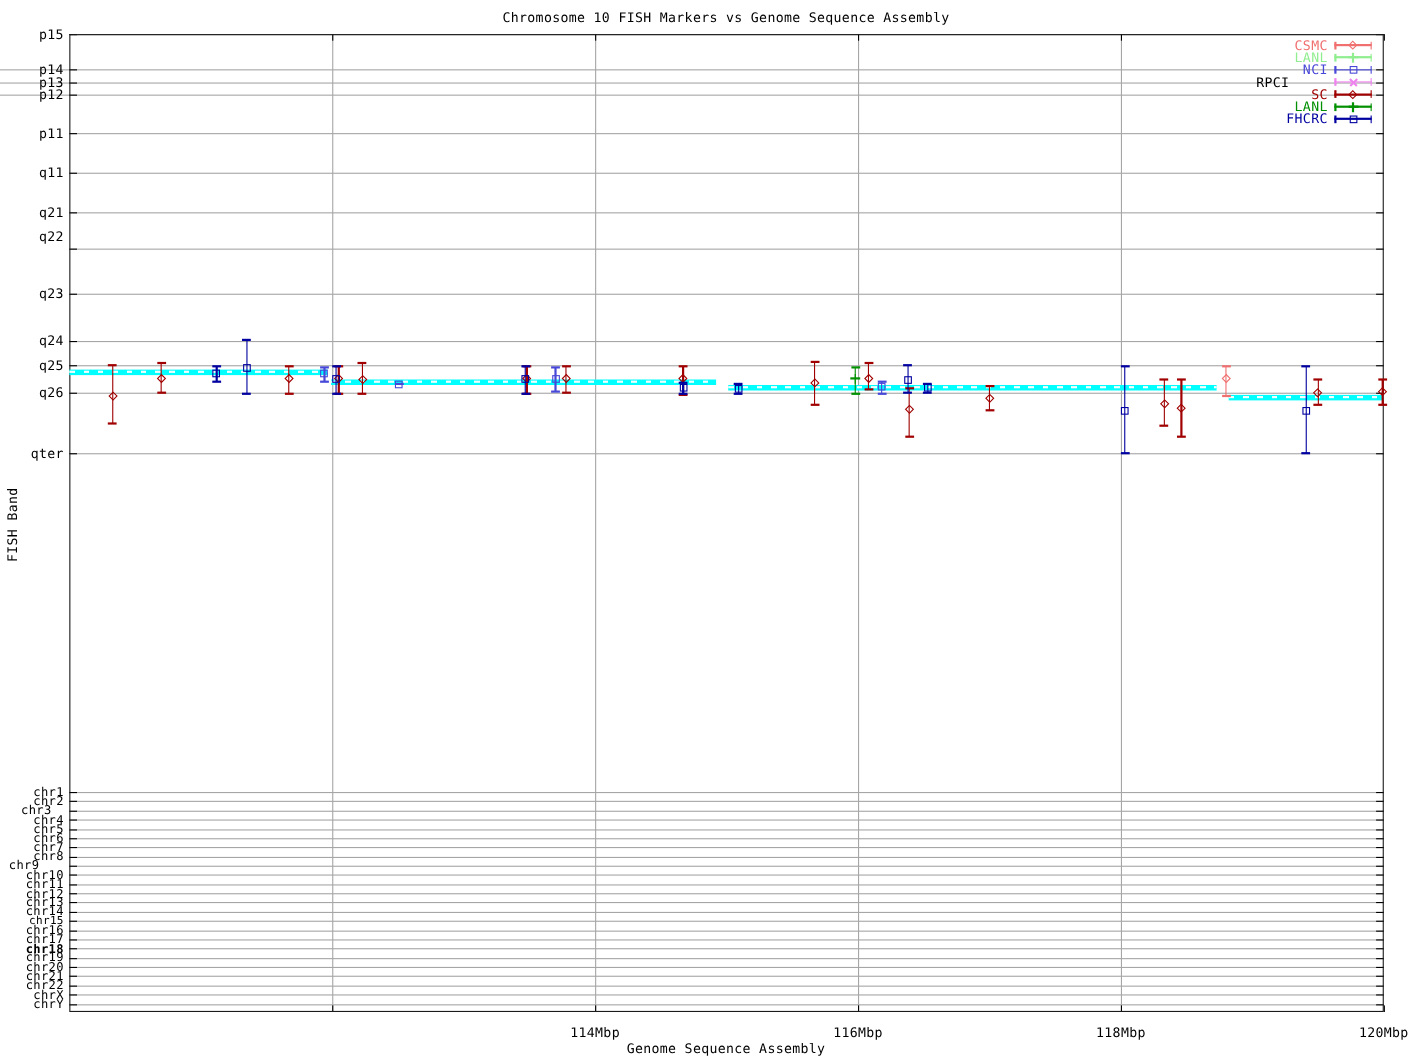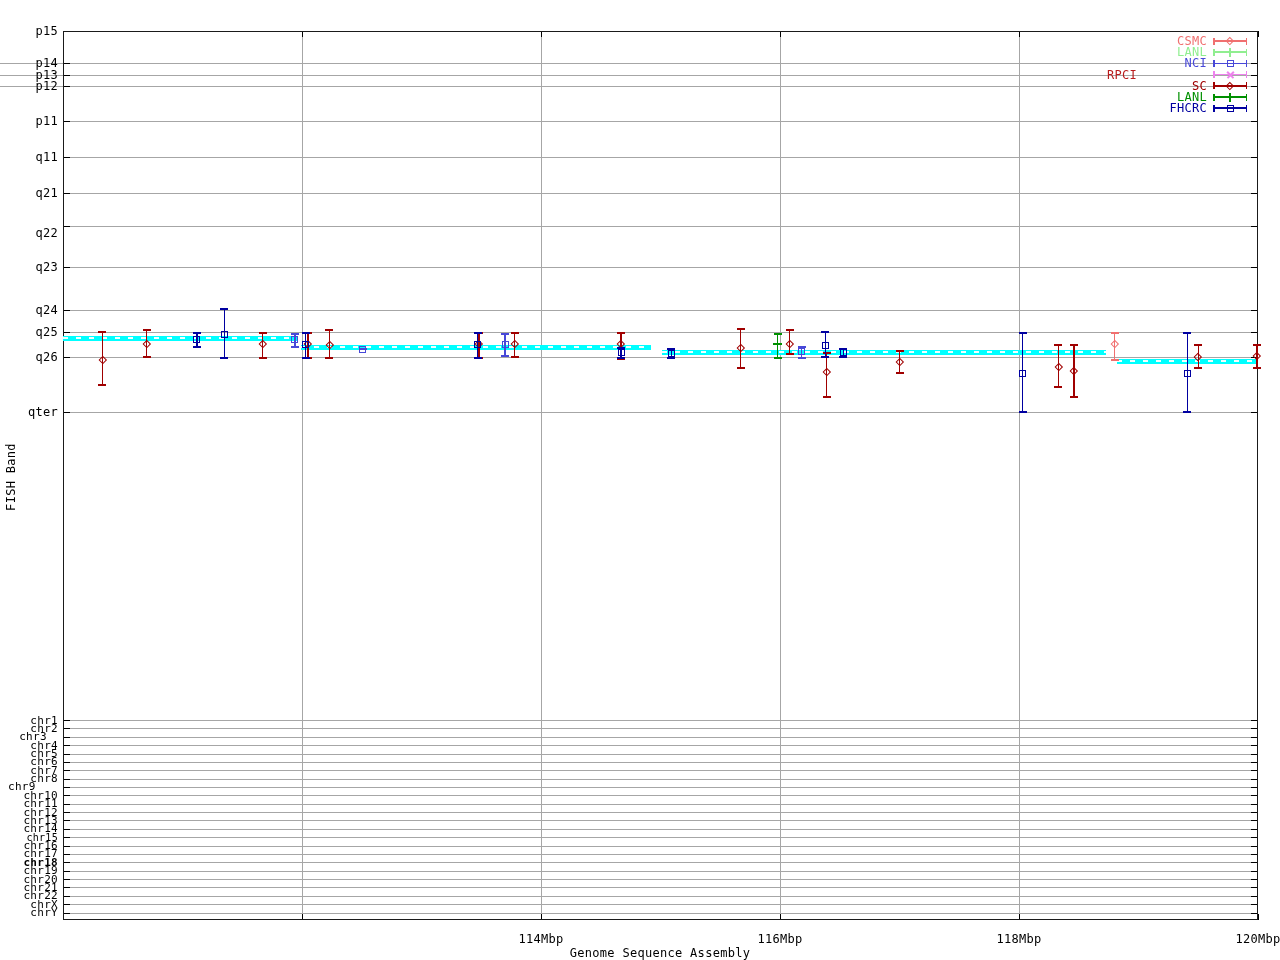--- a/index.html
+++ b/index.html
@@ -8,20 +8,21 @@
           letter-spacing:0.3px;}
   .abs{position:absolute;}
   .title{top:9px;left:410px;width:500px;text-align:center;}
   .xlabel{top:946px;left:510px;width:300px;text-align:center;}
   .ylabel{left:-43px;top:470px;width:108px;text-align:center;transform:rotate(-90deg);}
 </style>
 </head>
 <body>
 
 <div id="canvas">
+  <div class="abs title">Chromosome 10 FISH Markers vs Genome Sequence Assembly</div>
   <div class="abs ylabel">FISH Band</div>
   <div class="abs xlabel">Genome Sequence Assembly</div>
   <div id="plot" class="abs" style="left:0;top:0;width:1280px;height:960px;">
       <div class="abs" style="left: 63px; top: 30.5px; width: 1195px; height: 1px; background: rgb(166, 166, 166);"></div>
       <div class="abs" style="left: 63px; top: 30.5px; width: 7px; height: 1px; background: rgb(0, 0, 0);"></div>
       <div class="abs" style="left: 1251px; top: 30.5px; width: 7px; height: 1px; background: rgb(0, 0, 0);"></div>
       <div class="abs" style="left: 8px; top: 24px; width: 50px; text-align: right;">p15</div>
       <div class="abs" style="left: 63px; top: 62.5px; width: 1195px; height: 1px; background: rgb(166, 166, 166);"></div>
       <div class="abs" style="left: 0px; top: 62.5px; width: 63px; height: 1px; background: rgb(166, 166, 166);"></div>
       <div class="abs" style="left: 63px; top: 62.5px; width: 7px; height: 1px; background: rgb(0, 0, 0);"></div>
@@ -45,21 +46,21 @@
       <div class="abs" style="left: 63px; top: 156.5px; width: 7px; height: 1px; background: rgb(0, 0, 0);"></div>
       <div class="abs" style="left: 1251px; top: 156.5px; width: 7px; height: 1px; background: rgb(0, 0, 0);"></div>
       <div class="abs" style="left: 8px; top: 150px; width: 50px; text-align: right;">q11</div>
       <div class="abs" style="left: 63px; top: 192.5px; width: 1195px; height: 1px; background: rgb(166, 166, 166);"></div>
       <div class="abs" style="left: 63px; top: 192.5px; width: 7px; height: 1px; background: rgb(0, 0, 0);"></div>
       <div class="abs" style="left: 1251px; top: 192.5px; width: 7px; height: 1px; background: rgb(0, 0, 0);"></div>
       <div class="abs" style="left: 8px; top: 186px; width: 50px; text-align: right;">q21</div>
       <div class="abs" style="left: 63px; top: 225.5px; width: 1195px; height: 1px; background: rgb(166, 166, 166);"></div>
       <div class="abs" style="left: 63px; top: 225.5px; width: 7px; height: 1px; background: rgb(0, 0, 0);"></div>
       <div class="abs" style="left: 1251px; top: 225.5px; width: 7px; height: 1px; background: rgb(0, 0, 0);"></div>
-      <div class="abs" style="left: 8px; top: 226px; width: 50px; text-align: right;">q22</div>
+      <div class="abs" style="left: 8px; top: 208px; width: 50px; text-align: right;">q22</div>
       <div class="abs" style="left: 63px; top: 266.5px; width: 1195px; height: 1px; background: rgb(166, 166, 166);"></div>
       <div class="abs" style="left: 63px; top: 266.5px; width: 7px; height: 1px; background: rgb(0, 0, 0);"></div>
       <div class="abs" style="left: 1251px; top: 266.5px; width: 7px; height: 1px; background: rgb(0, 0, 0);"></div>
       <div class="abs" style="left: 8px; top: 260px; width: 50px; text-align: right;">q23</div>
       <div class="abs" style="left: 63px; top: 309.5px; width: 1195px; height: 1px; background: rgb(166, 166, 166);"></div>
       <div class="abs" style="left: 63px; top: 309.5px; width: 7px; height: 1px; background: rgb(0, 0, 0);"></div>
       <div class="abs" style="left: 1251px; top: 309.5px; width: 7px; height: 1px; background: rgb(0, 0, 0);"></div>
       <div class="abs" style="left: 8px; top: 303px; width: 50px; text-align: right;">q24</div>
       <div class="abs" style="left: 63px; top: 331.5px; width: 1195px; height: 1px; background: rgb(166, 166, 166);"></div>
       <div class="abs" style="left: 63px; top: 331.5px; width: 7px; height: 1px; background: rgb(0, 0, 0);"></div>
@@ -337,21 +338,21 @@
       <div class="abs" style="left: 1213px; top: 51.45px; width: 34px; height: 1.5px; background: rgb(144, 238, 144);"></div>
       <div class="abs" style="left: 1213px; top: 48.7px; width: 1.5px; height: 7px; background: rgb(144, 238, 144);"></div>
       <div class="abs" style="left: 1245.5px; top: 48.7px; width: 1.5px; height: 7px; background: rgb(144, 238, 144);"></div>
       <div class="abs" style="left: 1225.5px; top: 51.45px; width: 9px; height: 1.5px; background: rgb(144, 238, 144);"></div>
       <div class="abs" style="left: 1229.25px; top: 47.7px; width: 1.5px; height: 9px; background: rgb(144, 238, 144);"></div>
       <div class="abs" style="left: 1107px; top: 56.4px; width: 100px; text-align: right; color: rgb(72, 72, 216);">NCI</div>
       <div class="abs" style="left: 1213px; top: 62.65px; width: 34px; height: 1.5px; background: rgb(72, 72, 216);"></div>
       <div class="abs" style="left: 1213px; top: 59.9px; width: 1.5px; height: 7px; background: rgb(72, 72, 216);"></div>
       <div class="abs" style="left: 1245.5px; top: 59.9px; width: 1.5px; height: 7px; background: rgb(72, 72, 216);"></div>
       <div class="abs" style="left: 1226.5px; top: 59.9px; width: 7px; height: 7px; border: 1.5px solid rgb(72, 72, 216); box-sizing: border-box;"></div>
-      <div class="abs" style="left: 1107px; top: 67.6px; width: 100px; text-align: left; color: #b91c1c;">RPCI</div>
+      <div class="abs" style="left: 1107px; top: 67.6px; width: 100px; text-align: center; color: #000000;">RPCI</div>
       <div class="abs" style="left: 1213px; top: 73.85px; width: 34px; height: 1.5px; background: rgb(238, 130, 238);"></div>
       <div class="abs" style="left: 1213px; top: 71.1px; width: 1.5px; height: 7px; background: rgb(238, 130, 238);"></div>
       <div class="abs" style="left: 1245.5px; top: 71.1px; width: 1.5px; height: 7px; background: rgb(238, 130, 238);"></div>
       <div class="abs" style="left: 1225.5px; top: 73.85px; width: 9px; height: 1.5px; background: rgb(238, 130, 238); transform: rotate(45deg);"></div>
       <div class="abs" style="left: 1225.5px; top: 73.85px; width: 9px; height: 1.5px; background: rgb(238, 130, 238); transform: rotate(-45deg);"></div>
       <div class="abs" style="left: 1107px; top: 78.8px; width: 100px; text-align: right; color: rgb(160, 0, 0);">SC</div>
       <div class="abs" style="left: 1213px; top: 85.05px; width: 34px; height: 1.5px; background: rgb(160, 0, 0);"></div>
       <div class="abs" style="left: 1213px; top: 82.3px; width: 1.5px; height: 7px; background: rgb(160, 0, 0);"></div>
       <div class="abs" style="left: 1245.5px; top: 82.3px; width: 1.5px; height: 7px; background: rgb(160, 0, 0);"></div>
       <div class="abs" style="left: 1227.2px; top: 83px; width: 5.6px; height: 5.6px; border: 1px solid rgb(160, 0, 0); box-sizing: border-box; transform: rotate(45deg);"></div>

